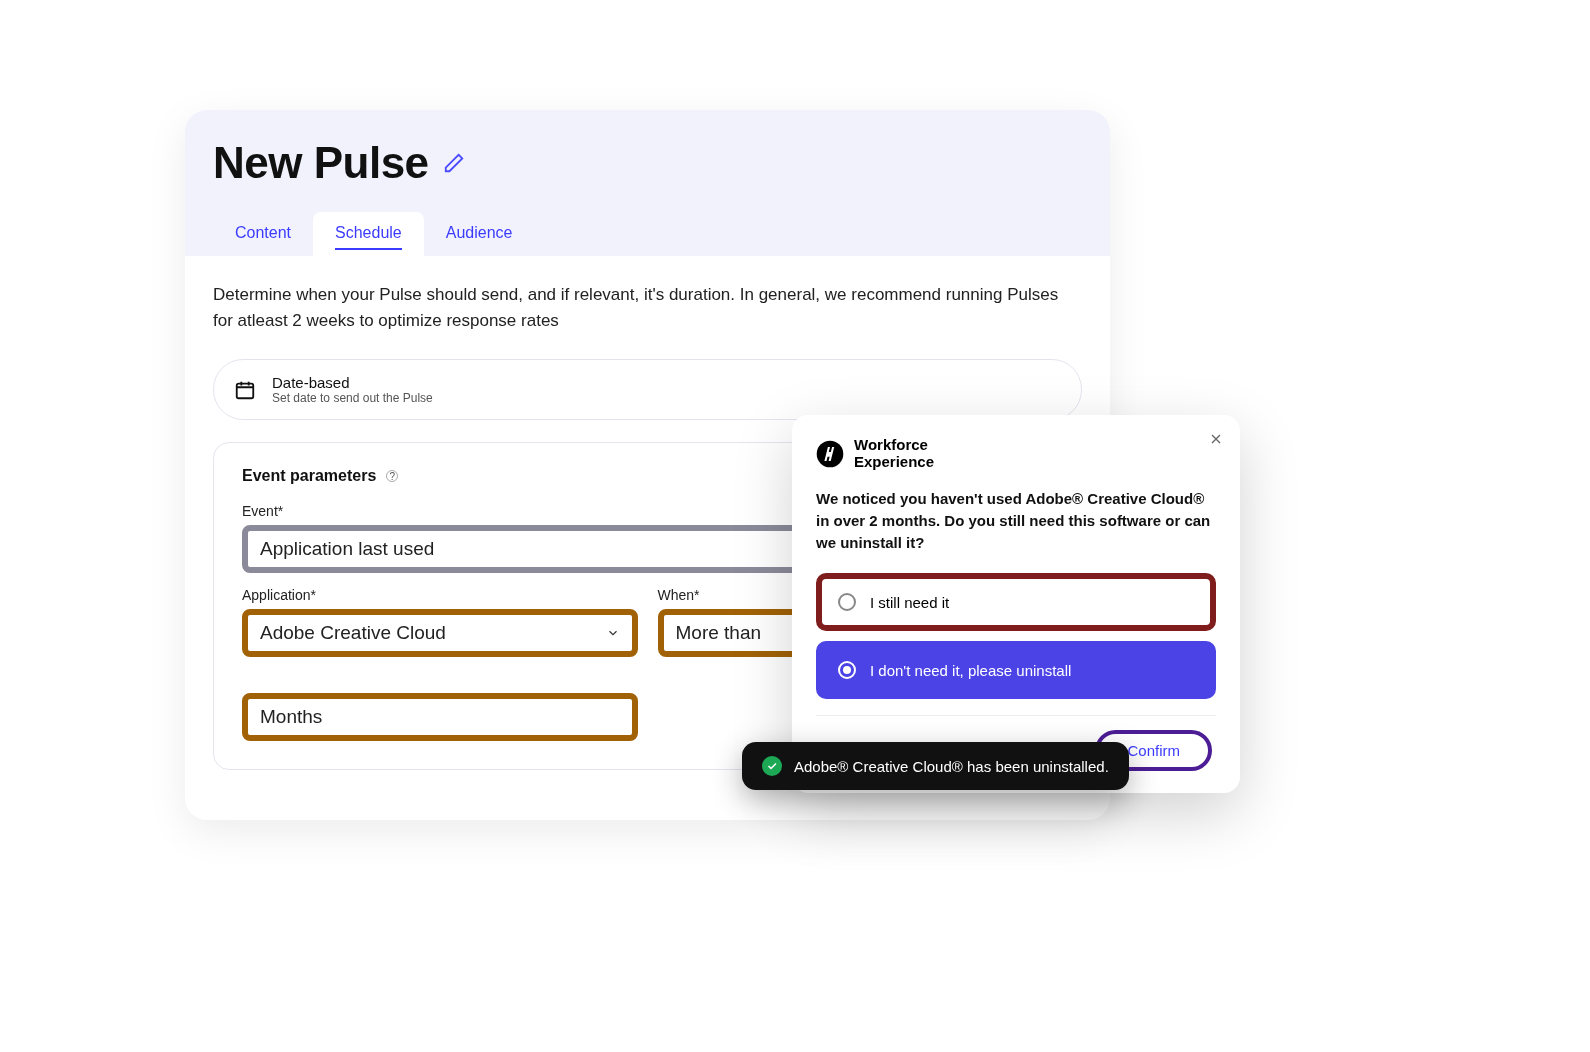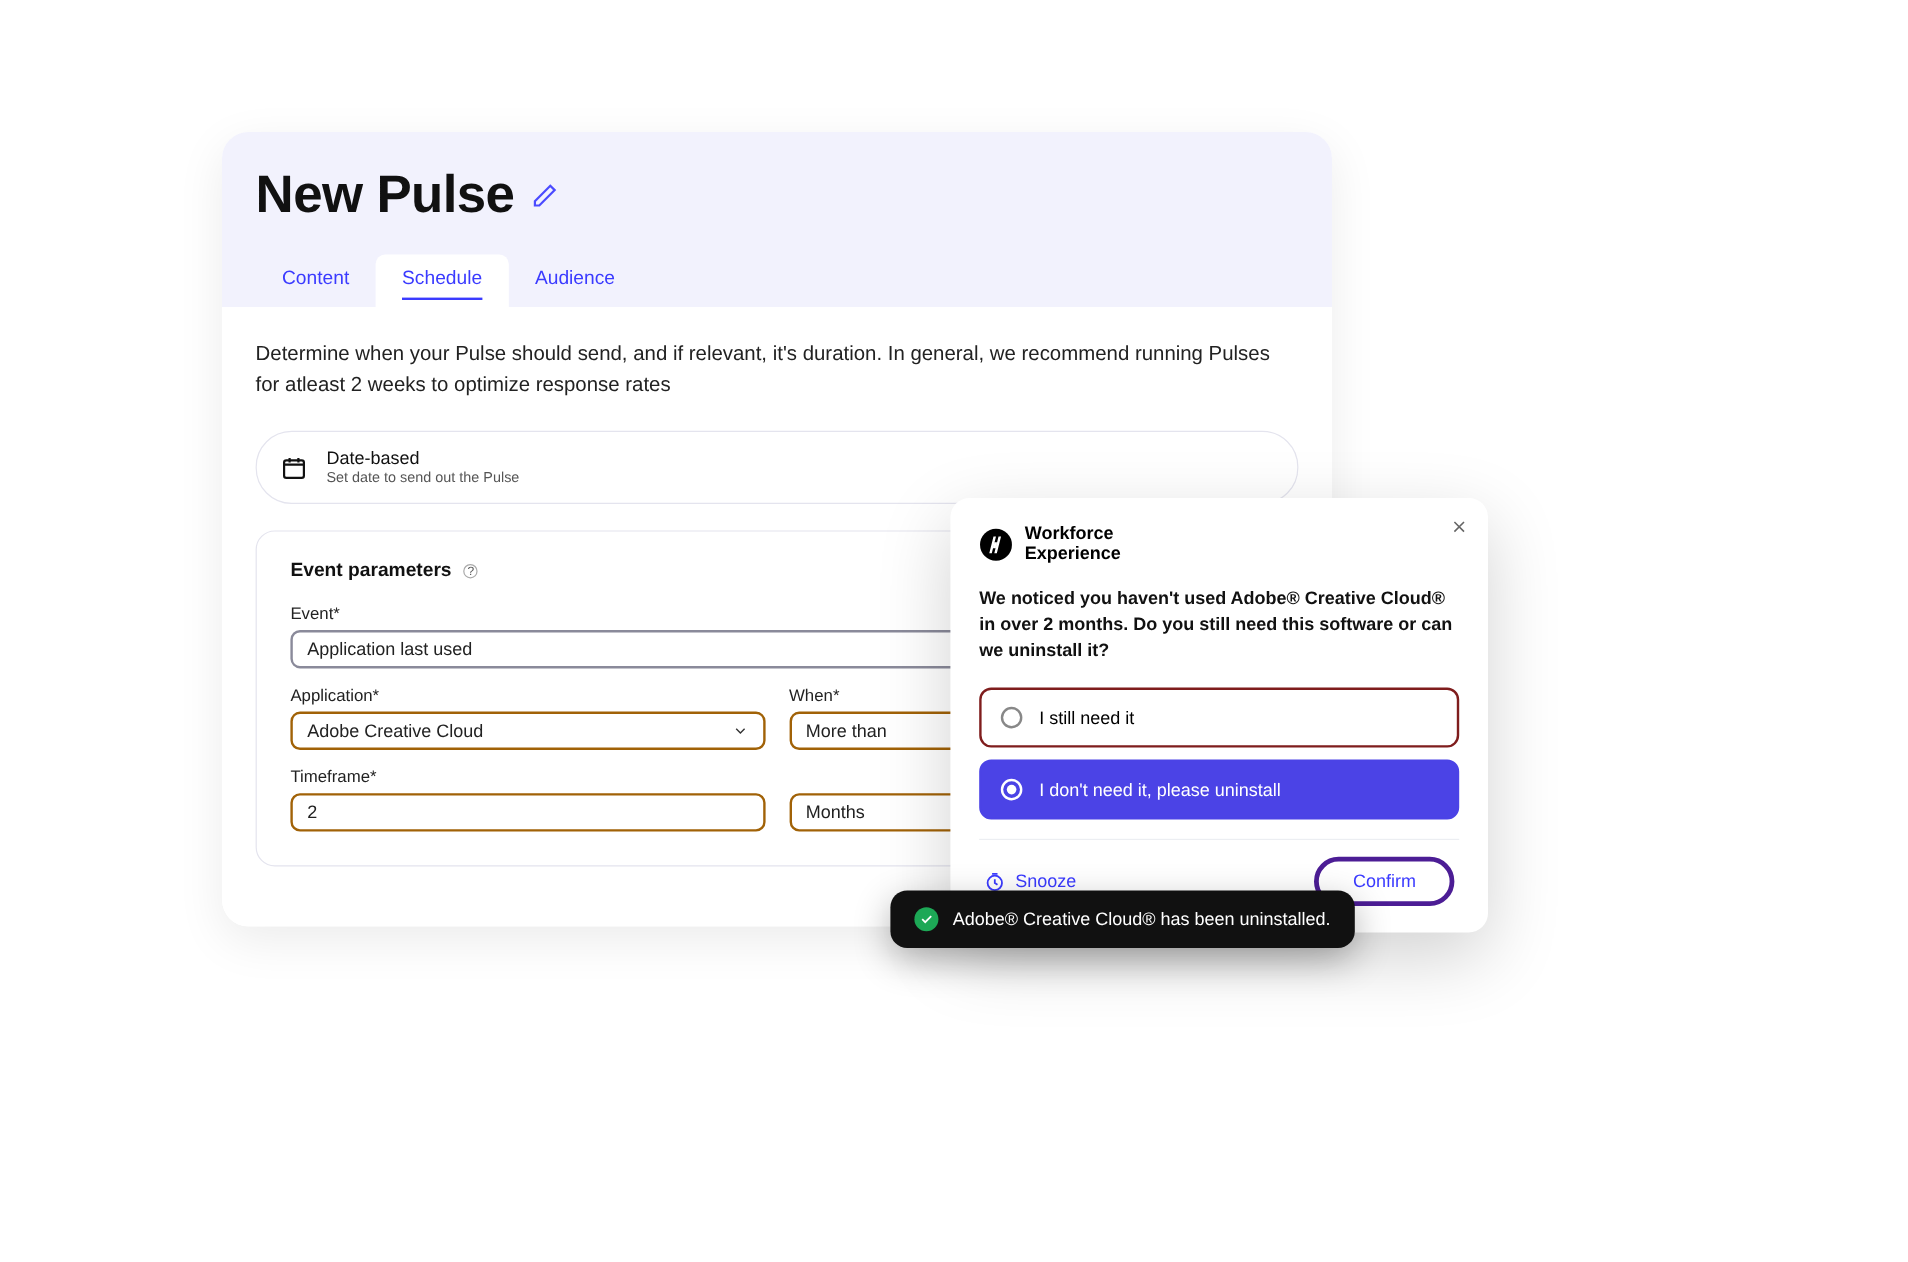--- a/index.html
+++ b/index.html
@@ -130,25 +130,25 @@
   .field-grid {
     display: grid;
     grid-template-columns: 1fr 1fr;
     column-gap: 20px;
     row-gap: 14px;
   }
   .field.full { grid-column: 1 / -1; }
   .field-label { font-size: 14px; color: #222; margin-bottom: 6px; display: block; }
   .input, .select {
     width: 100%;
-    height: 32px;
-    border: 2px solid #a16207;
+    height: 48px;
+    border: 6px solid #a16207;
     border-radius: 8px;
     padding: 0 12px;
-    font-size: 15px;
+    font-size: 19px;
     color: #222;
     background: #fff;
     display: flex;
     align-items: center;
     justify-content: space-between;
     cursor: pointer;
   }
   .input.event { border-color: #8a8a9a; }
   .chev { width: 14px; height: 14px; color: #333; }
 
@@ -173,21 +173,21 @@
     cursor: pointer;
   }
   .popup-brand { display: flex; align-items: center; gap: 10px; margin-bottom: 18px; }
   .hp-logo { width: 28px; height: 28px; }
   .brand-text { font-size: 15px; font-weight: 650; line-height: 1.1; }
   .popup-msg { font-size: 15px; font-weight: 650; line-height: 1.45; color: #111; margin-bottom: 20px; }
   .option {
     display: flex;
     align-items: center;
     gap: 14px;
-    border: 2px solid #7f1d1d;
+    border: 6px solid #7f1d1d;
     border-radius: 10px;
     padding: 14px 16px;
     margin-bottom: 10px;
     cursor: pointer;
     font-size: 15px;
   }
   .option.selected {
     background: #4b43e6;
     color: #fff;
     border-color: #4b43e6;
@@ -288,26 +288,20 @@
           </div>
         </div>
 
         <div class="field">
           <span class="field-label">When*</span>
           <div class="select">
             <span>More than</span>
           </div>
         </div>
 
-        <div class="field">
-          <span class="field-label">Timeframe*</span>
-          <div class="input">
-            <span>2</span>
-          </div>
-        </div>
 
         <div class="field">
           <span class="field-label">&nbsp;</span>
           <div class="select">
             <span>Months</span>
           </div>
         </div>
       </div>
     </div>
   </div>

